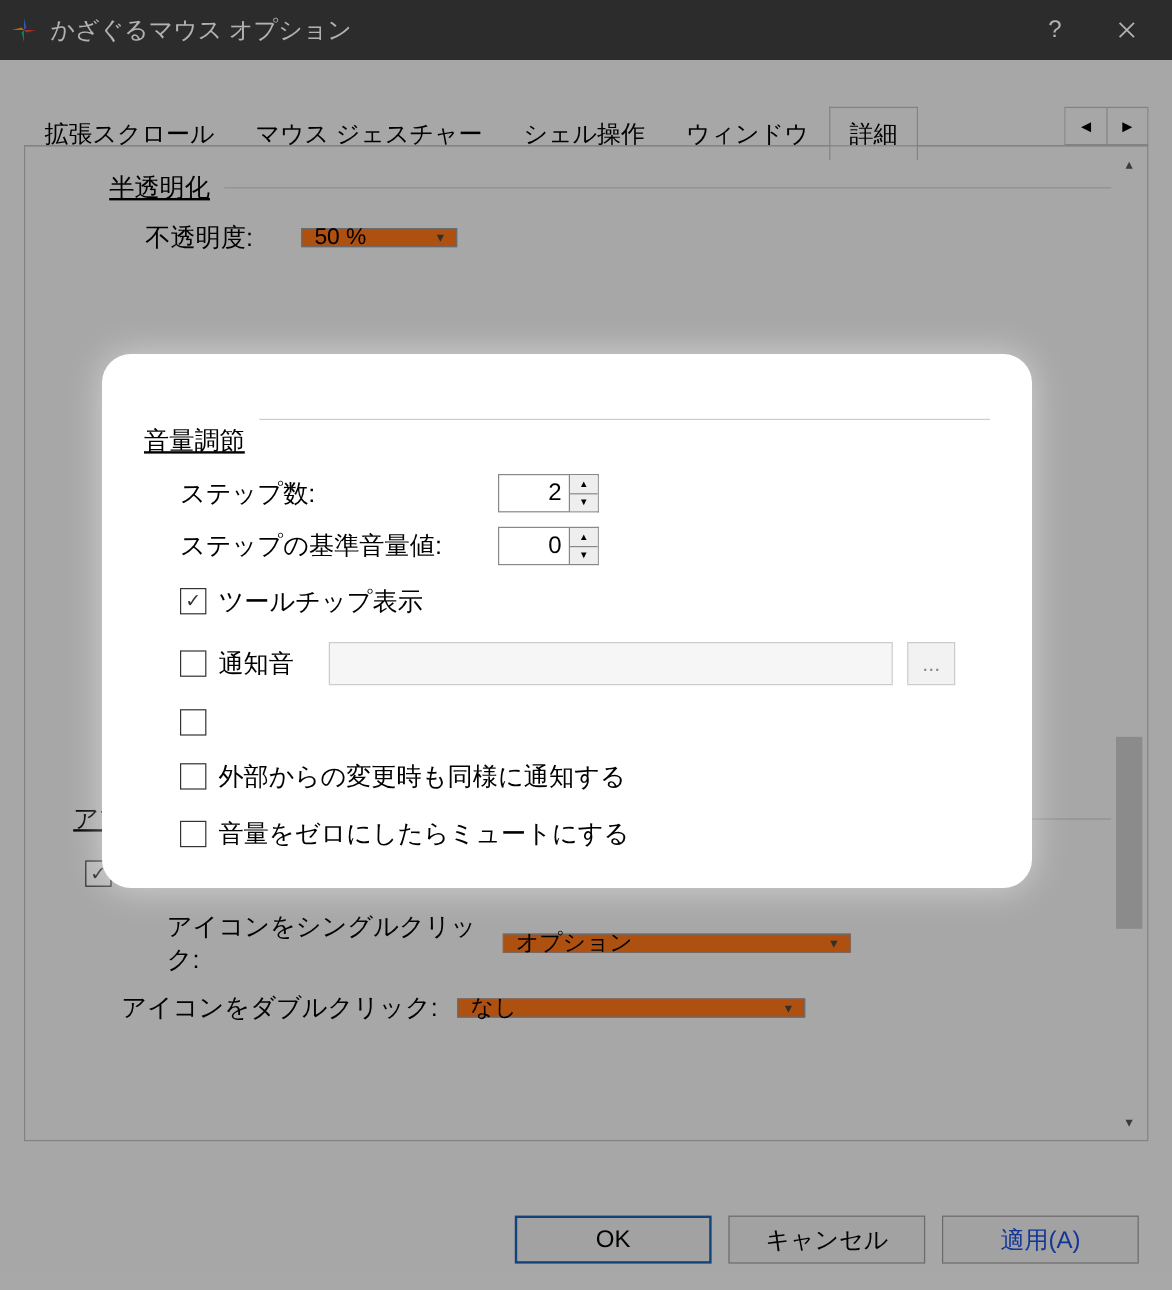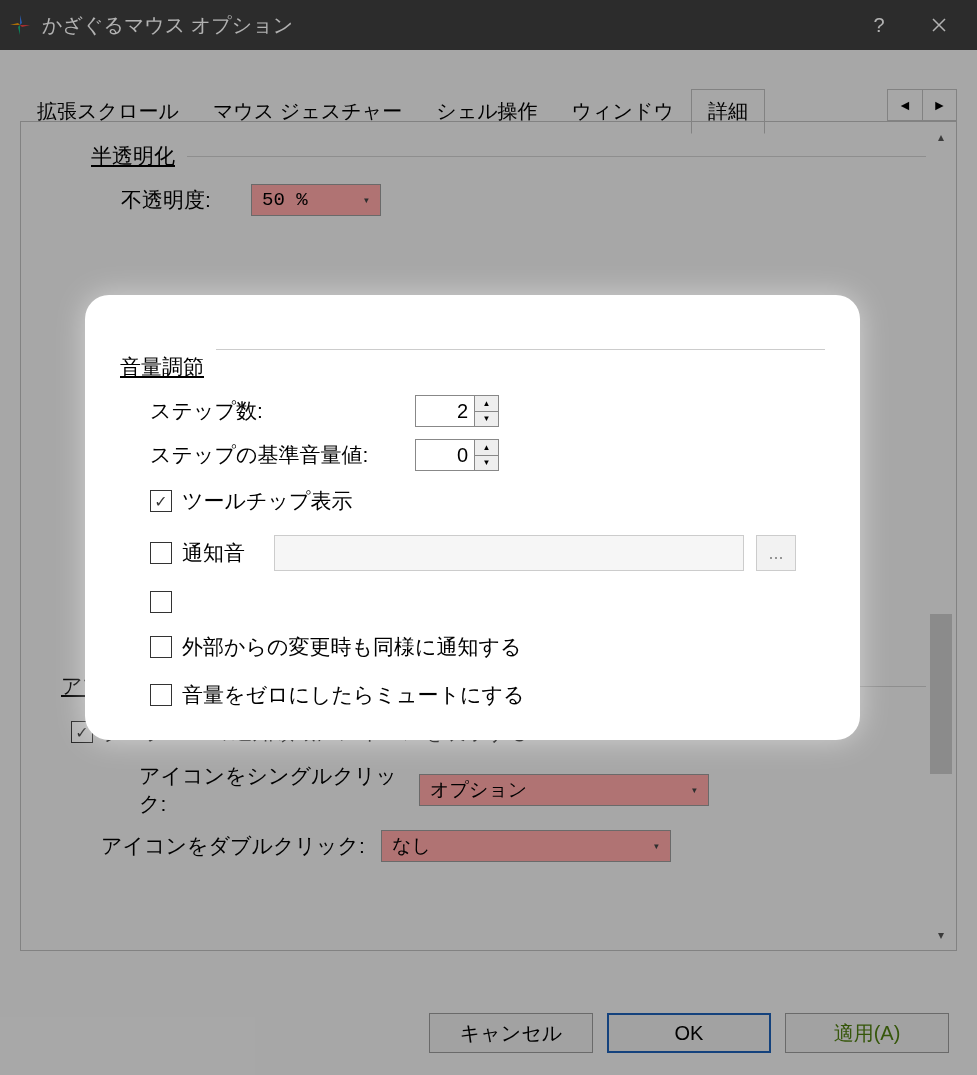--- a/index.html
+++ b/index.html
@@ -122,28 +122,27 @@
   display: flex;
   align-items: center;
   padding: 6px 0 6px 30px;
 }
 .field-label {
   font-size: 21px;
   color: #000;
 }
 .combo {
   border: 1px solid #999;
-  background: #fca5a5;
-  height: 32px;
+  background: #f97316;
+  height: 16px;
   display: flex;
   align-items: center;
   padding: 0 10px;
   font-size: 19px;
   position: relative;
-  font-family: Liberation Mono, monospace;
 }
 .combo-chevron {
   margin-left: auto;
   font-size: 12px;
   color: #444;
 }
 .spinner {
   display: flex;
   align-items: stretch;
   height: 32px;
@@ -220,21 +219,21 @@
   gap: 14px;
 }
 .btn {
   width: 164px; height: 40px;
   border: 1px solid #999;
   background: #e8e8e8;
   font-size: 20px;
   display: flex; align-items: center; justify-content: center;
 }
 .btn.primary { border: 2px solid #1e5fb4; }
-.btn.disabled { color: #4d7c0f; }
+.btn.disabled { color: #1d4ed8; }
 .hl .field-row { padding-left: 30px; }
 .hl .checkbox-row { padding-left: 30px; }
 .hl .fieldset-legend { font-size: 21px; margin-top: 36px; }
 .label-w1 { width: 265px; }
 .label-w2 { width: 130px; }
 </style>
 </head>
 <body>
 
 <div class="titlebar">
@@ -313,22 +312,22 @@
     </div>
 
     <div class="scroll-track">
       <div class="scroll-arrow">▴</div>
       <div class="scroll-thumb"></div>
       <div class="scroll-arrow" style="position:absolute;bottom:0;">▾</div>
     </div>
   </div>
 
   <div class="footer-btns">
+    <div class="btn primary">OK</div>
     <div class="btn">キャンセル</div>
-    <div class="btn primary">OK</div>
     <div class="btn disabled">適用(A)</div>
   </div>
 
 </div>
 
 <div class="dim-overlay"></div>
 
 <div class="highlight-panel hl">
   <div class="fieldset-row">
     <span class="fieldset-legend">音量調節</span>

